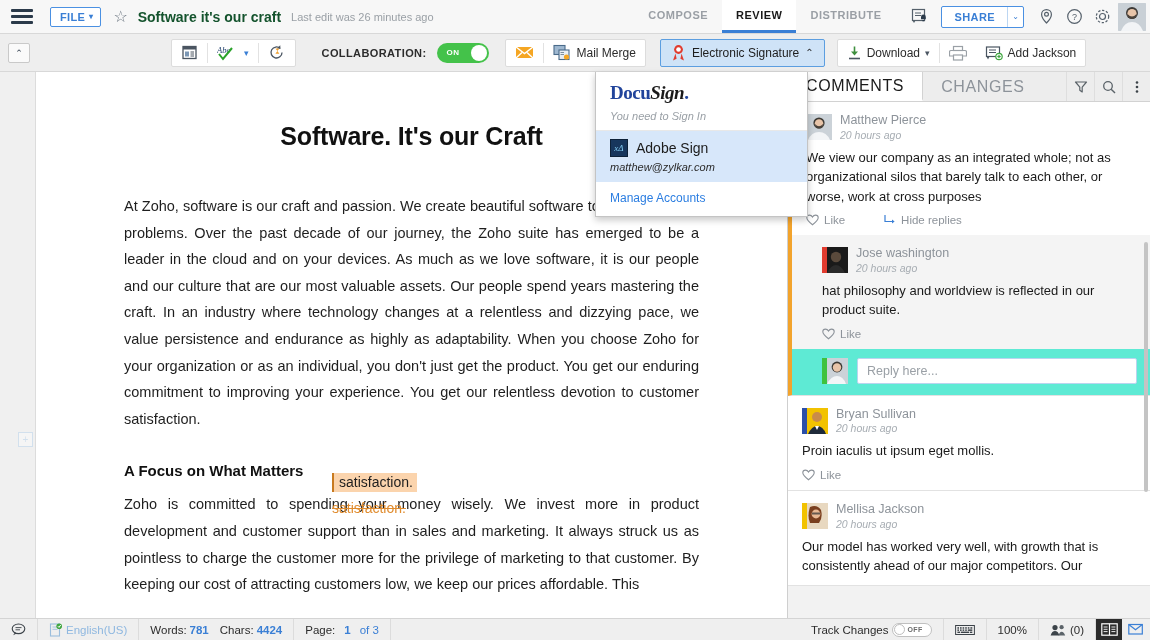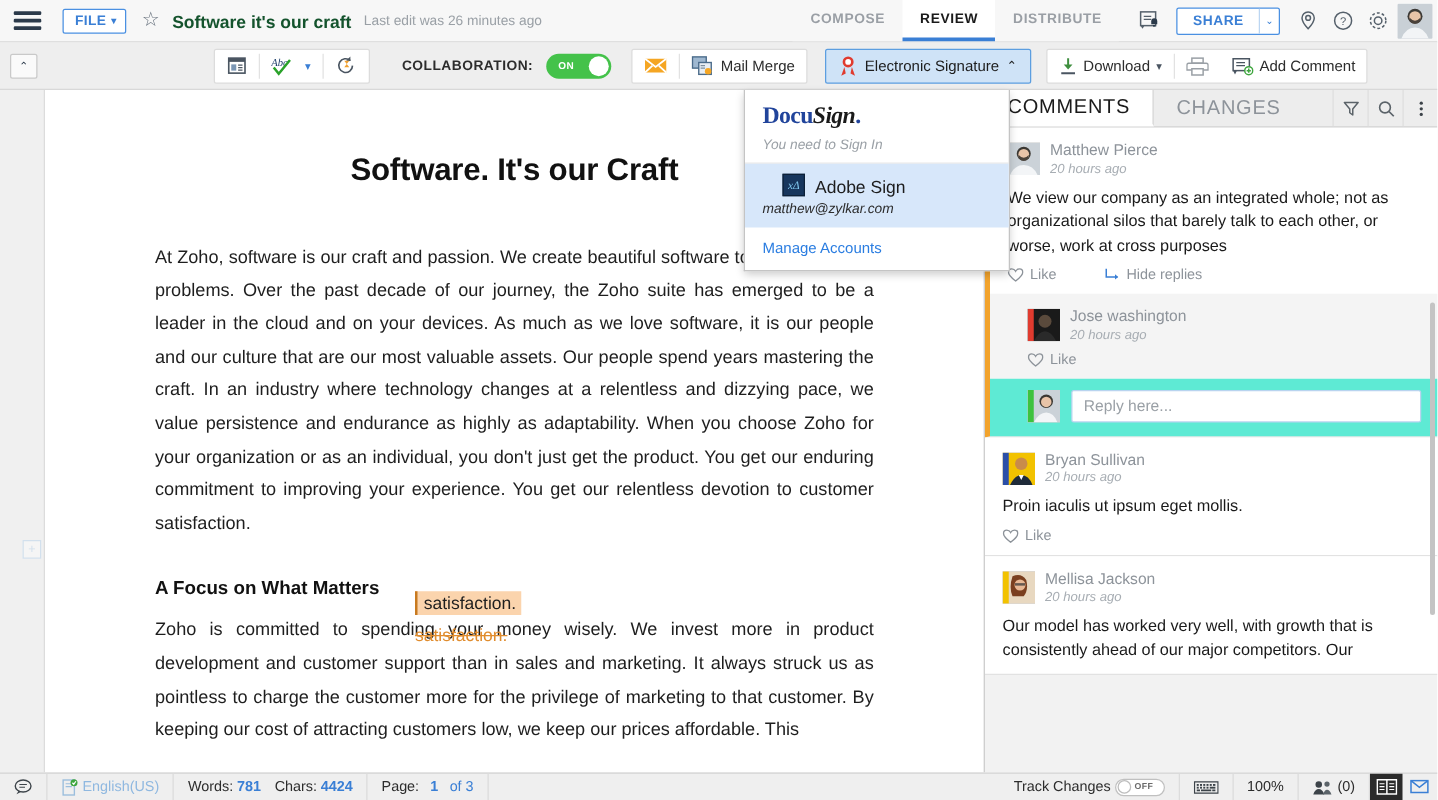--- a/index.html
+++ b/index.html
@@ -94,21 +94,21 @@
     background:#fff; border:1px solid #c4c4c4; border-top:none;
     box-shadow:0 3px 7px rgba(0,0,0,.22); z-index:60;
   }
   .dd-section { padding:10px 14px 8px 14px; border-bottom:1px solid #e8e8e8; }
   .docusign-logo { font-family:"Liberation Serif", serif; font-size:19px; font-weight:bold;
     color:#21449b; letter-spacing:-.5px; }
   .docusign-logo em { font-family:"Liberation Serif", serif; font-style:italic;
     color:#1a1a1a; font-weight:bold; }
   .dd-sub { font-size:11px; color:#9aa0a6; font-style:italic; margin-top:6px; }
   .dd-item-active { background:#d7e7fa; padding:8px 14px 9px 14px; cursor:pointer; }
-  .dd-row { display:flex; align-items:flex-end; gap:8px;margin-left:16px; }
+  .dd-row { display:flex; align-items:center; gap:8px; }
   .adobe-ico { width:18px; height:18px; background:#17365d; border:1px solid #0d2138;
     color:#7fc7ee; font-size:9px; display:flex; align-items:center; justify-content:center;
     font-family:"Liberation Serif", serif; font-style:italic; }
   .dd-name { font-size:14px; color:#1c1c1c; }
   .dd-mail { font-size:11px; font-style:italic; color:#2c2c2c; margin-top:4px; }
   .dd-manage { padding:9px 14px 11px 14px; font-size:12px; color:#2a7de1; cursor:pointer; }
 
   
   .doc-area {
     position:absolute; top:72px; left:0; width:787px; height:546px;
@@ -367,21 +367,21 @@
           <svg width="18" height="16" viewBox="0 0 18 16">
             <rect x="1.5" y="2" width="13" height="9.5" fill="none" stroke="#4a5561" stroke-width="1.2"></rect>
             <line x1="4" y1="5" x2="11" y2="5" stroke="#4a5561" stroke-width="1"></line>
             <line x1="4" y1="7.5" x2="11" y2="7.5" stroke="#4a5561" stroke-width="1"></line>
             <path d="M1.5 11.5 L4.5 11.5 L3 14.5 Z" fill="#4a5561"></path>
             <circle cx="14" cy="11.5" r="3.2" fill="#fff" stroke="#3fa63f" stroke-width="1.2"></circle>
             <line x1="14" y1="9.8" x2="14" y2="13.2" stroke="#3fa63f" stroke-width="1.2"></line>
             <line x1="12.3" y1="11.5" x2="15.7" y2="11.5" stroke="#3fa63f" stroke-width="1.2"></line>
           </svg>
         </span>
-        <span>Add Comment</span>
+        <span>Add Jackson</span>
       </div>
     </div>
   </div>
 
   <div class="doc-area">
     <div class="gutter">
       <div class="gutter-icons">
         <div class="g-ico">+</div>
         <div class="g-ico">☰</div>
       </div>
@@ -467,20 +467,21 @@
                 <rect width="5" height="26" fill="#e03b2f"></rect>
                 <circle cx="14" cy="10" r="5.2" fill="#5a4a3c"></circle>
                 <path d="M5 26 q4 -8 9 -8 q5 0 9 8 z" fill="#2a2a2a"></path>
               </svg>
             </div>
             <div>
               <div class="c-name">Jose washington</div>
               <div class="c-time">20 hours ago</div>
             </div>
           </div>
+          <div class="c-body">hat philosophy and worldview is reflected in our product suite.</div>
           <div class="c-actions">
             <div class="c-act">
               <svg width="13" height="12" viewBox="0 0 13 12">
                 <path d="M6.5 10.8 C2 7.4 0.8 5.5 0.8 3.8 C0.8 2.2 2 1.1 3.4 1.1 C4.6 1.1 5.9 1.9 6.5 3 C7.1 1.9 8.4 1.1 9.6 1.1 C11 1.1 12.2 2.2 12.2 3.8 C12.2 5.5 11 7.4 6.5 10.8 Z" fill="none" stroke="#8d939a" stroke-width="1.1"></path>
               </svg>
               <span>Like</span>
             </div>
           </div>
         </div>
 

